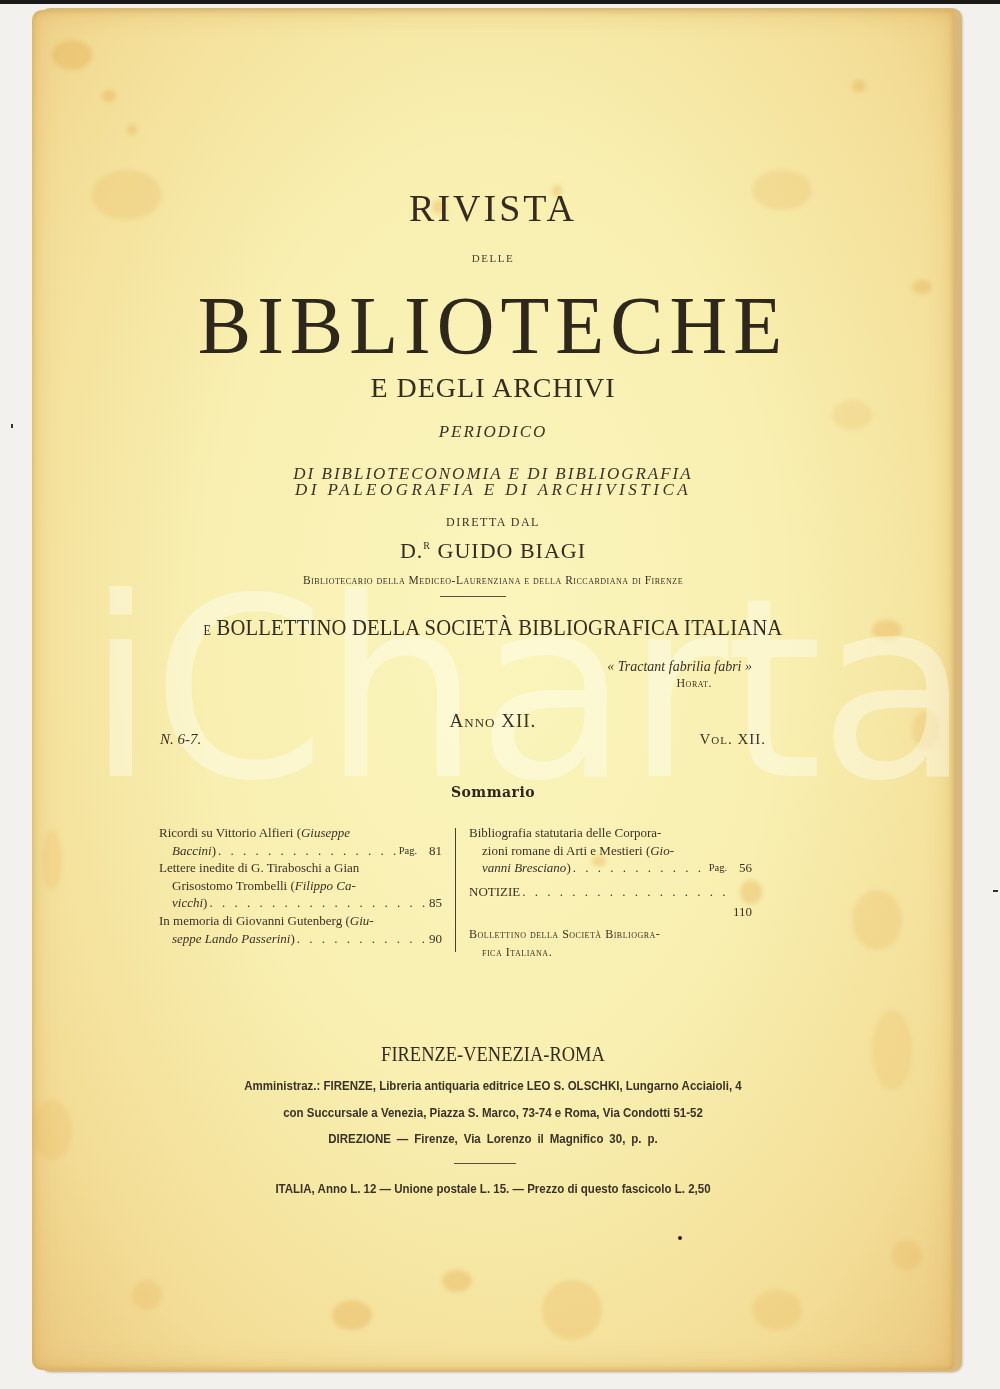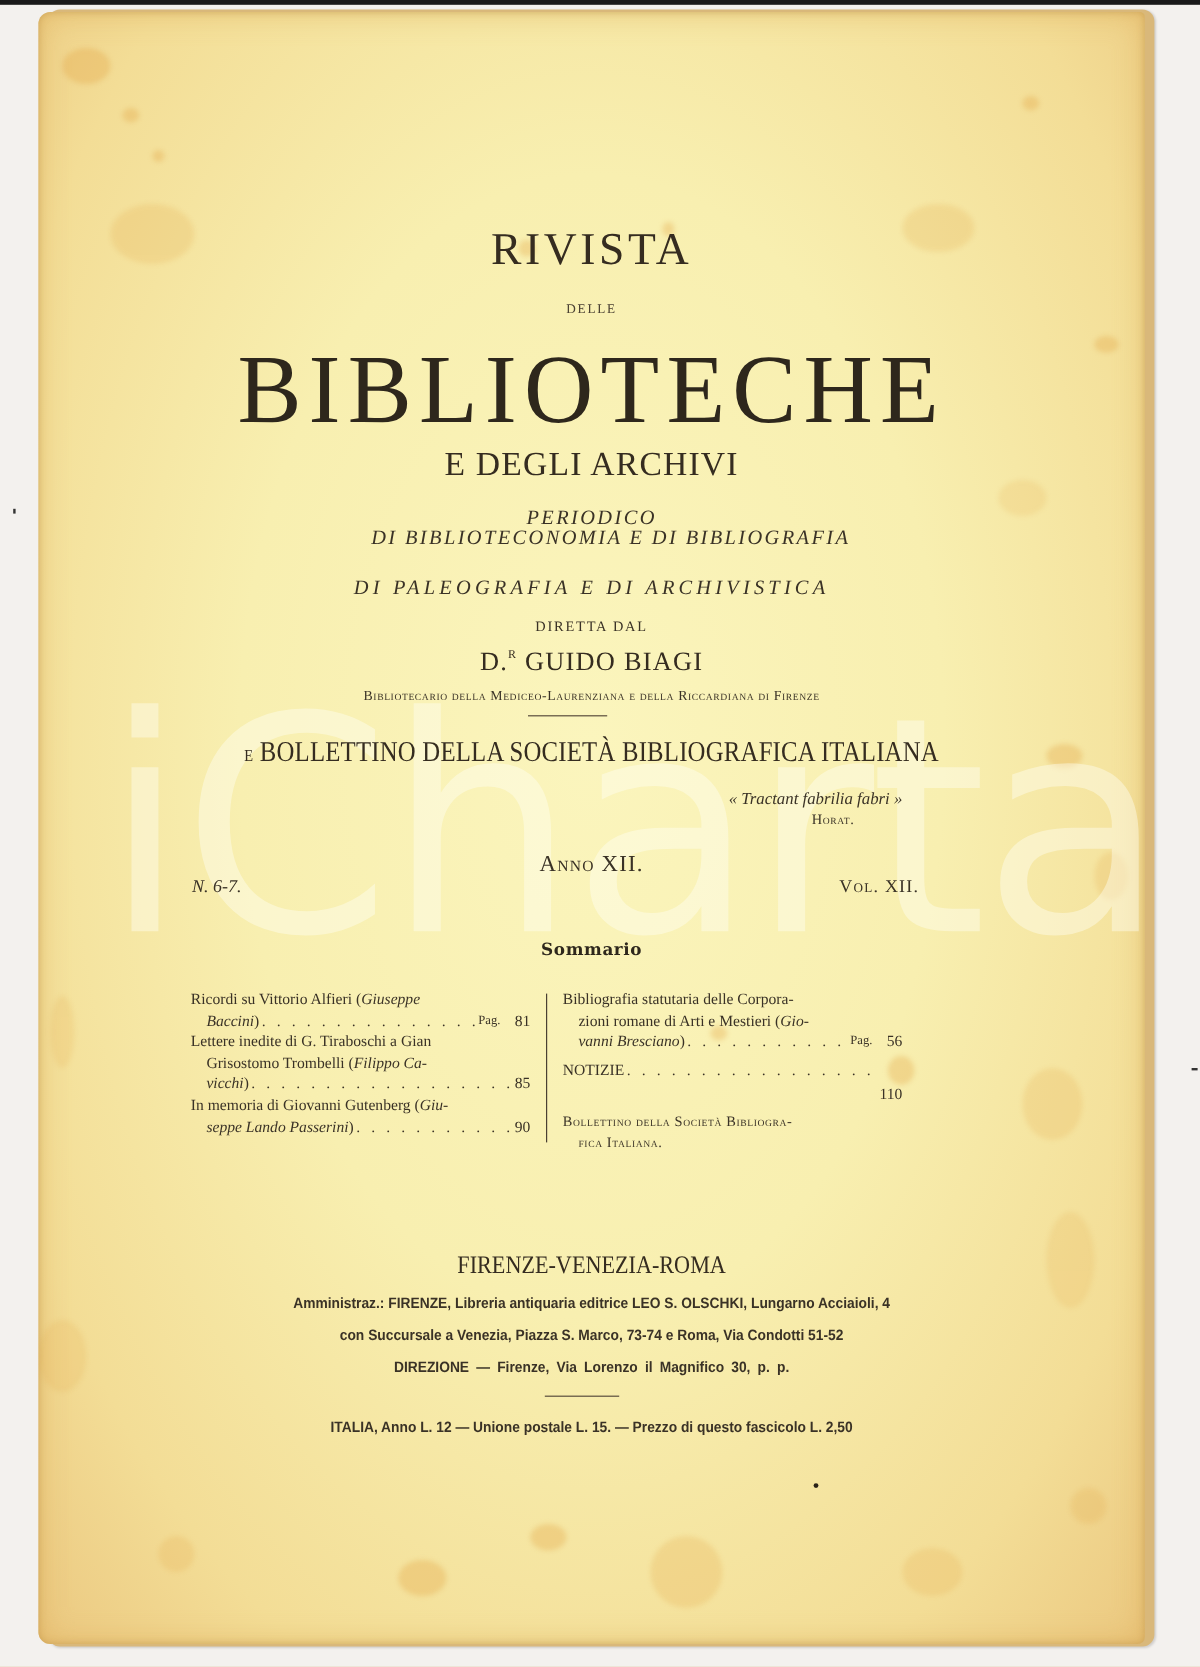--- a/index.html
+++ b/index.html
@@ -66,21 +66,21 @@
       white-space: nowrap;
     }
     .t-rivista { top: 176px; font-size: 38px; letter-spacing: 3px; color: #352c20; }
     .t-delle { top: 242px; font-size: 11px; letter-spacing: 1.5px; color: #4a4032; }
     .t-biblioteche {
       top: 270px; font-size: 80px; letter-spacing: 6px; color: #2e271c;
       transform: scaleY(1.02);
     }
     .t-archivi { top: 362px; font-size: 28px; letter-spacing: 1px; color: #352c20; }
     .t-periodico { top: 412px; font-size: 17px; letter-spacing: 2px; font-style: italic; color: #3a3226; }
-    .t-sub1 { top: 428px; font-size: 17px; letter-spacing: 2px; font-style: italic; color: #3a3226; margin-left: 16px; }
+    .t-sub1 { top: 454px; font-size: 17px; letter-spacing: 2px; font-style: italic; color: #3a3226; }
     .t-sub2 { top: 470px; font-size: 17px; letter-spacing: 3.5px; font-style: italic; color: #3a3226; }
     .t-diretta { top: 505px; font-size: 12px; letter-spacing: 1.5px; color: #3a3226; }
     .t-director { top: 528px; font-size: 22px; letter-spacing: 1px; color: #352c20; }
     .t-director sup { font-size: 10px; vertical-align: top; position: relative; top: 2px; }
     .t-affil { top: 564px; font-size: 11.5px; letter-spacing: 0.5px; font-variant: small-caps; color: #3a3226; }
     .rule {
       position: absolute;
       height: 1px;
       background: #5a4e3c;
     }

